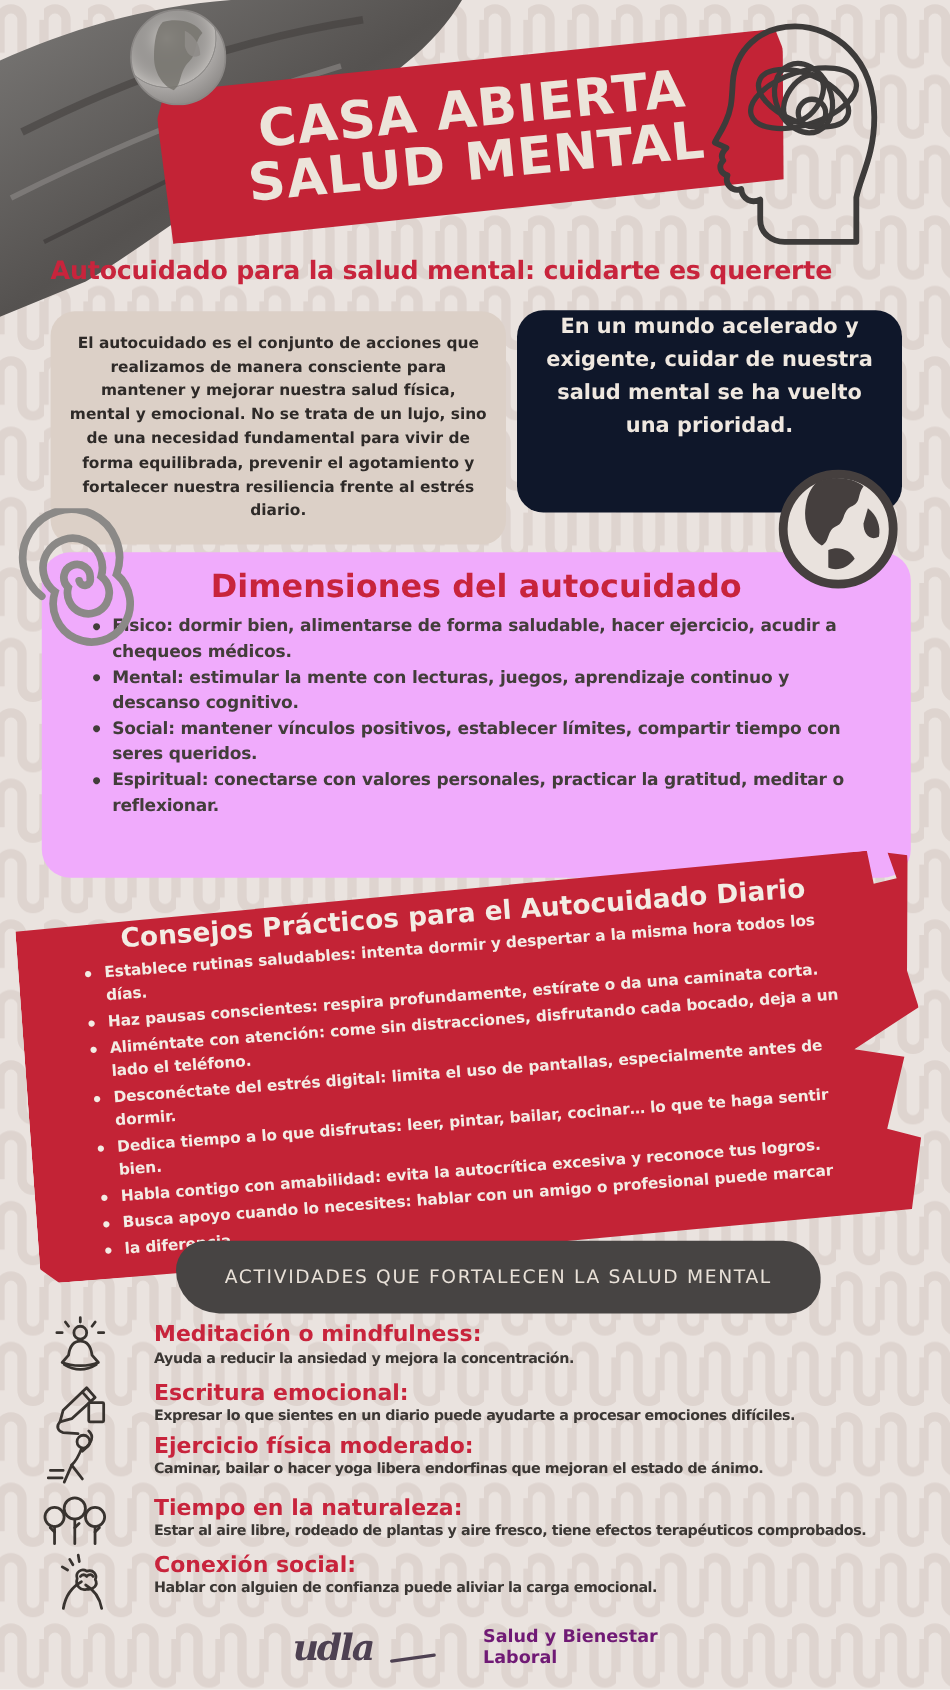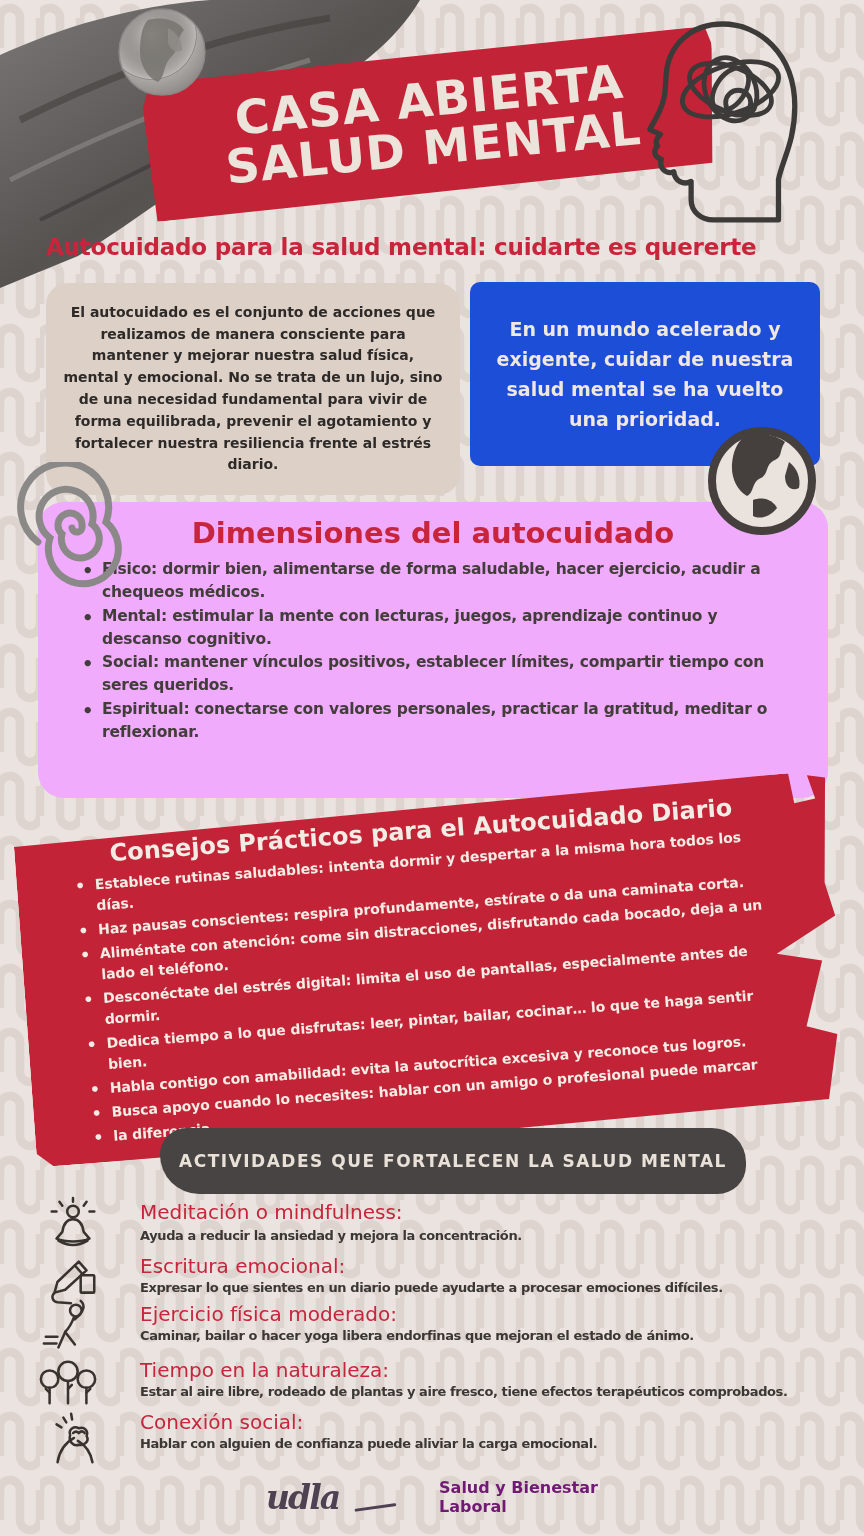--- a/index.html
+++ b/index.html
@@ -19,22 +19,22 @@
   .title-line{color:#ece4da;font-weight:900;font-size:47px;line-height:1.02;
     letter-spacing:1px;transform:rotate(-1deg);white-space:nowrap;}
   .head-art{left:646px;top:12px;z-index:3;}
 
   
   .intro-heading{left:46px;top:234px;width:780px;color:#c8243c;font-weight:800;
     font-size:23px;letter-spacing:-0.2px;z-index:2;}
   .intro-box{left:46px;top:283px;width:414px;height:212px;background:#dcd0c7;border-radius:22px;
     z-index:2;display:flex;align-items:center;justify-content:center;padding:0;}
   .intro-body{width:382px;color:#2e2a28;font-weight:700;font-size:14px;line-height:1.56;text-align:center;}
-  .highlight-box{left:470px;top:282px;width:350px;height:184px;background:#1d4ed8;border-radius:10px;
-    z-index:2;display:flex;align-items:center;justify-content:center;}
+  .highlight-box{left:470px;top:282px;width:350px;height:184px;background:#0f172a;border-radius:24px;
+    z-index:2;display:flex;justify-content:center;}
   .highlight-text{width:298px;color:#efe8e0;font-weight:700;font-size:19px;line-height:1.58;text-align:center;}
   .globe-icon{left:705px;top:422px;z-index:3;}
   .spiral{left:6px;top:462px;z-index:3;}
 
   
   .dims-box{left:38px;top:502px;width:790px;height:296px;background:#f0abfc;border-radius:26px;z-index:2;}
   .dims-title{margin:14px 0 8px 0;text-align:center;color:#c8243c;font-weight:800;font-size:29px;}
   .dims-list{margin:0;padding:0 28px 0 44px;list-style:none;}
   .dims-list li{position:relative;color:#423d3a;font-weight:700;font-size:15.5px;line-height:1.5;
     padding-left:20px;letter-spacing:-0.2px;}
@@ -47,22 +47,22 @@
     padding:0;}
   .consejos-title{margin:16px 60px 6px 60px;text-align:center;color:#f3ece4;font-weight:800;font-size:24px;}
   .consejos-list{margin:0;padding:0 52px 0 58px;list-style:none;}
   .consejos-list li{position:relative;color:#f3ece4;font-weight:700;font-size:14px;line-height:1.5;
     padding-left:20px;margin-bottom:3px;letter-spacing:-0.1px;}
   .consejos-list li::before{content:"•";position:absolute;left:0;top:-1px;font-size:16px;color:#f3ece4;}
 
   
   .activities-banner{left:160px;top:1128px;width:586px;height:66px;background:#474443;
     border-radius:30px 38px 32px 44px;z-index:2;display:flex;align-items:center;justify-content:center;}
-  .activities-banner-text{color:#e9e1d8;font-weight:700;font-size:17px;letter-spacing:1.5px;}
-  .activity-title{position:absolute;color:#c8243c;font-weight:400;font-size:20px;z-index:2;}
+  .activities-banner-text{color:#e9e1d8;font-weight:400;font-size:17px;letter-spacing:1.5px;}
+  .activity-title{position:absolute;color:#c8243c;font-weight:700;font-size:20px;z-index:2;}
   .activity-desc{position:absolute;color:#3b3734;font-weight:700;font-size:13px;letter-spacing:-0.4px;
     width:700px;z-index:2;}
   .activity-icon{position:absolute;z-index:2;}
 
   
   .footer{left:0;top:1478px;width:864px;display:flex;align-items:center;justify-content:center;
     gap:14px;z-index:2;}
   .logo-script{font-family:"DejaVu Serif","Liberation Serif",serif;font-style:italic;font-weight:700;
     font-size:33px;color:#4e4152;letter-spacing:-2px;}
   .logo-flourish{width:42px;height:3px;background:#4e4152;border-radius:2px;transform:rotate(-8deg) translateY(10px);}

